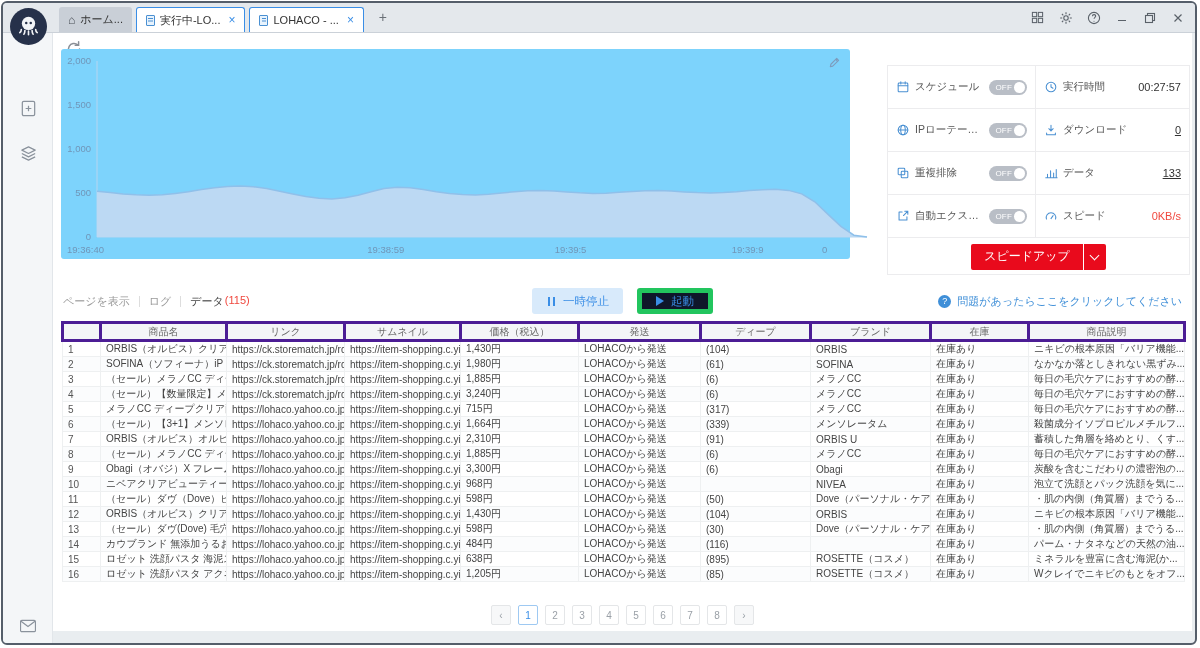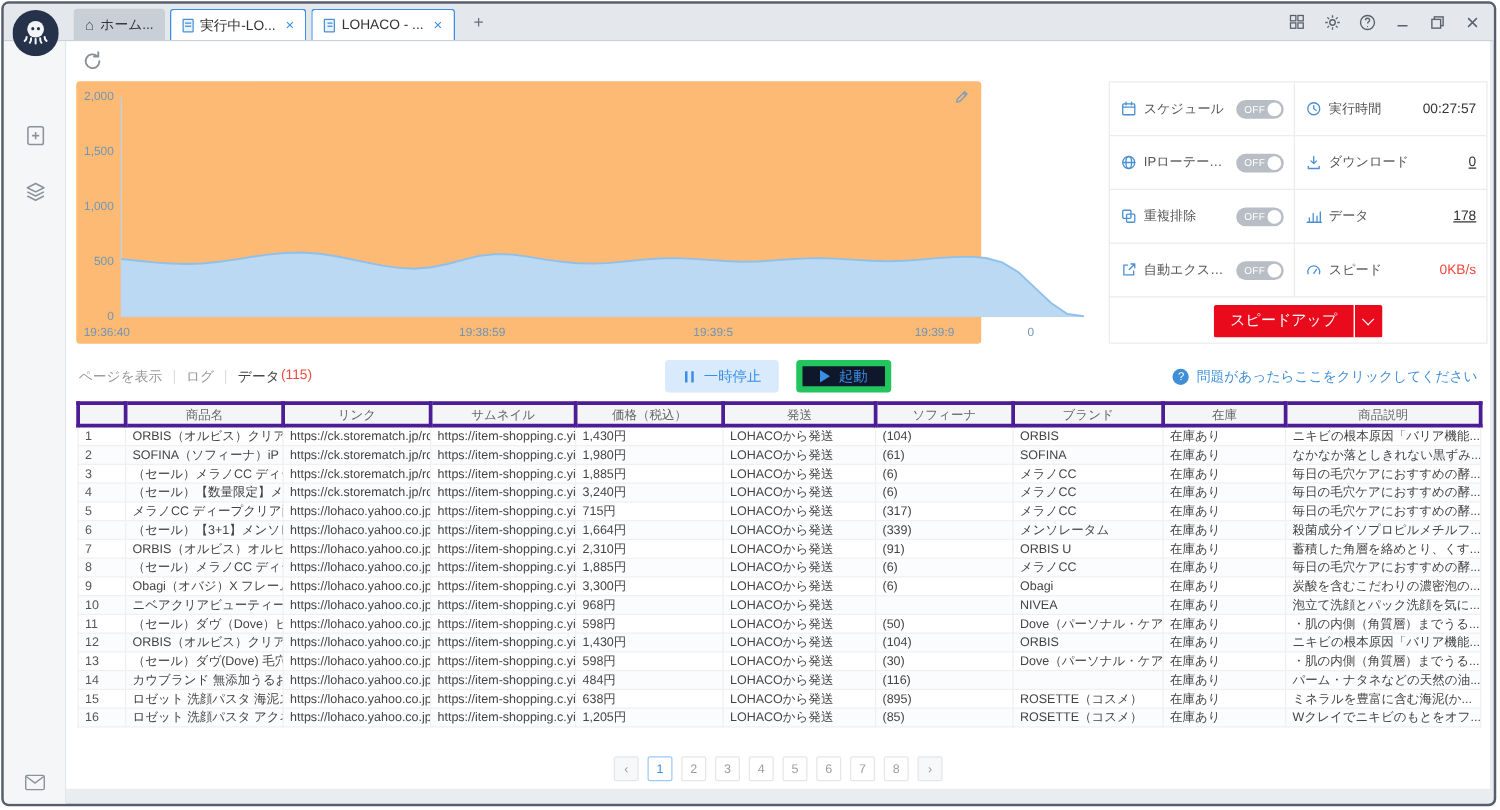--- a/index.html
+++ b/index.html
@@ -21,21 +21,21 @@
   .wc{display:flex;align-items:center;justify-content:center;width:15px;height:15px;cursor:pointer;}
   
   .logo{position:absolute;left:7px;top:5px;width:37px;height:37px;z-index:20;}
   .sidebar{position:absolute;left:0;top:30px;bottom:0;width:50px;background:#f4f6f8;border-right:1px solid #e2e6ea;}
   .side-icons{position:absolute;top:66px;left:0;width:50px;display:flex;flex-direction:column;align-items:center;gap:26px;}
   .side-ico{cursor:pointer;display:flex;}
   .mail{position:absolute;bottom:10px;left:0;width:50px;display:flex;justify-content:center;cursor:pointer;}
   
   .main{position:absolute;left:50px;top:30px;right:3px;bottom:12px;background:#fff;}
   .refresh{position:absolute;left:12px;top:7px;width:18px;height:18px;cursor:pointer;}
-  .chart-panel{position:absolute;left:8px;top:32px;width:724px;height:210px;background:#fdba74;border-radius:3px;}
+  .chart-panel{position:absolute;left:8px;top:16px;width:789px;height:210px;background:#7dd3fc;border-radius:3px;}
   #chart-svg{display:block;width:818px;height:210px;}
   .edit{position:absolute;right:8px;top:6px;width:14px;height:14px;cursor:pointer;}
   
   .status-panel{position:absolute;left:834px;top:32px;right:2px;height:210px;border:1px solid #ececee;background:#fff;}
   .status-grid{display:grid;grid-template-columns:148px 1fr;}
   .scell{height:43px;display:flex;align-items:center;gap:5px;padding:0 8px;border-bottom:1px solid #ececee;font-size:11px;color:#555;overflow:hidden;}
   .scell.left{border-right:1px solid #ececee;}
   .sicon{display:flex;flex:none;}
   .slabel{white-space:nowrap;overflow:hidden;text-overflow:ellipsis;font-size:10.5px;}
   .toggle{margin-left:auto;height:15px;border-radius:8px;background:#b9bec6;display:flex;align-items:center;padding:0 15px 0 6px;position:relative;flex:none;cursor:pointer;}
@@ -266,21 +266,21 @@
             </span>
           </div>
           <div class="scell right">
             <span class="sicon">
               <svg viewBox="0 0 16 16" width="14" height="14" fill="none" stroke="#4a90d2" stroke-width="1.2" stroke-linecap="round" stroke-linejoin="round">
                 <path d="M4 13V9.5M7.5 13V5.5M11 13V8M14 13V4"></path>
                 <path d="M2 13.5h13"></path>
               </svg>
             </span>
             <span class="slabel">データ</span>
-            <span class="sval link">178</span>
+            <span class="sval link">133</span>
           </div>
           <div class="scell left">
             <span class="sicon">
               <svg viewBox="0 0 16 16" width="14" height="14" fill="none" stroke="#4a90d2" stroke-width="1.2" stroke-linecap="round" stroke-linejoin="round">
                 <path d="M7 3.5H3.5v9h9V9"></path>
                 <path d="M8.5 7.5L13.5 2.5M10 2.5h3.5V6"></path>
               </svg>
             </span>
             <span class="slabel">自動エクスポート</span>
             <span class="toggle">
@@ -356,21 +356,21 @@
             <col style="width: 156px;">
           </colgroup>
         <thead>
             <tr id="thead-row">
               <th></th>
               <th>商品名</th>
               <th>リンク</th>
               <th>サムネイル</th>
               <th>価格（税込）</th>
               <th>発送</th>
-              <th>ソフィーナ</th>
+              <th>ディープ</th>
               <th>ブランド</th>
               <th>在庫</th>
               <th>商品説明</th>
             </tr>
           </thead>
         <tbody id="tbody">
             <tr>
               <td class="num">1</td>
               <td>ORBIS（オルビス）クリアフル...</td>
               <td>https://ck.storematch.jp/rd?v=4.3...</td>

